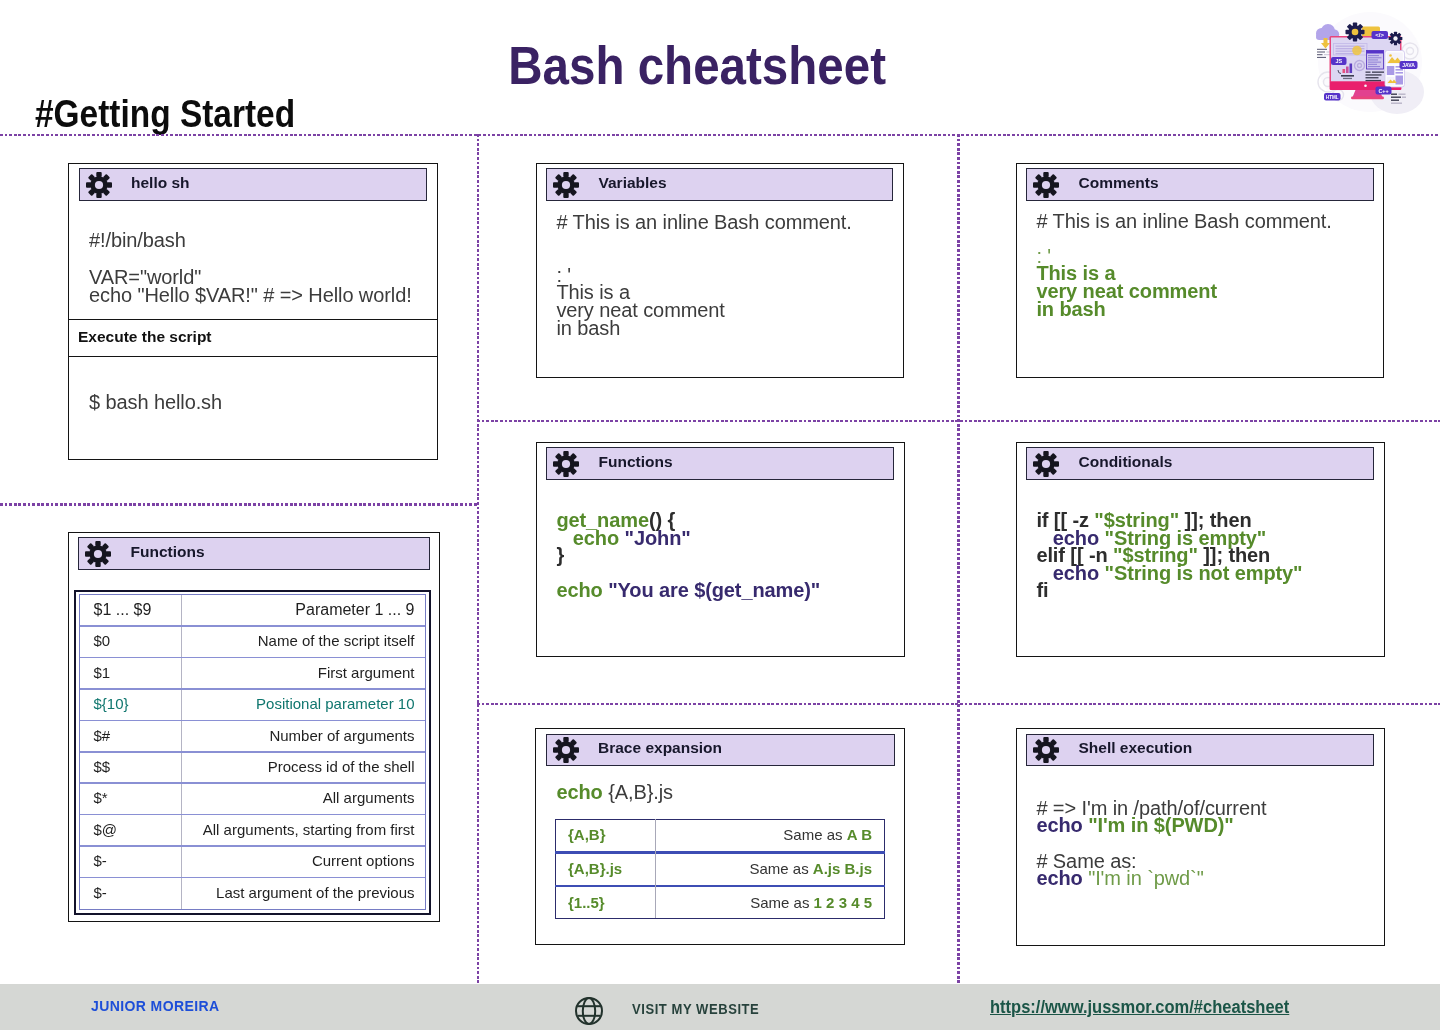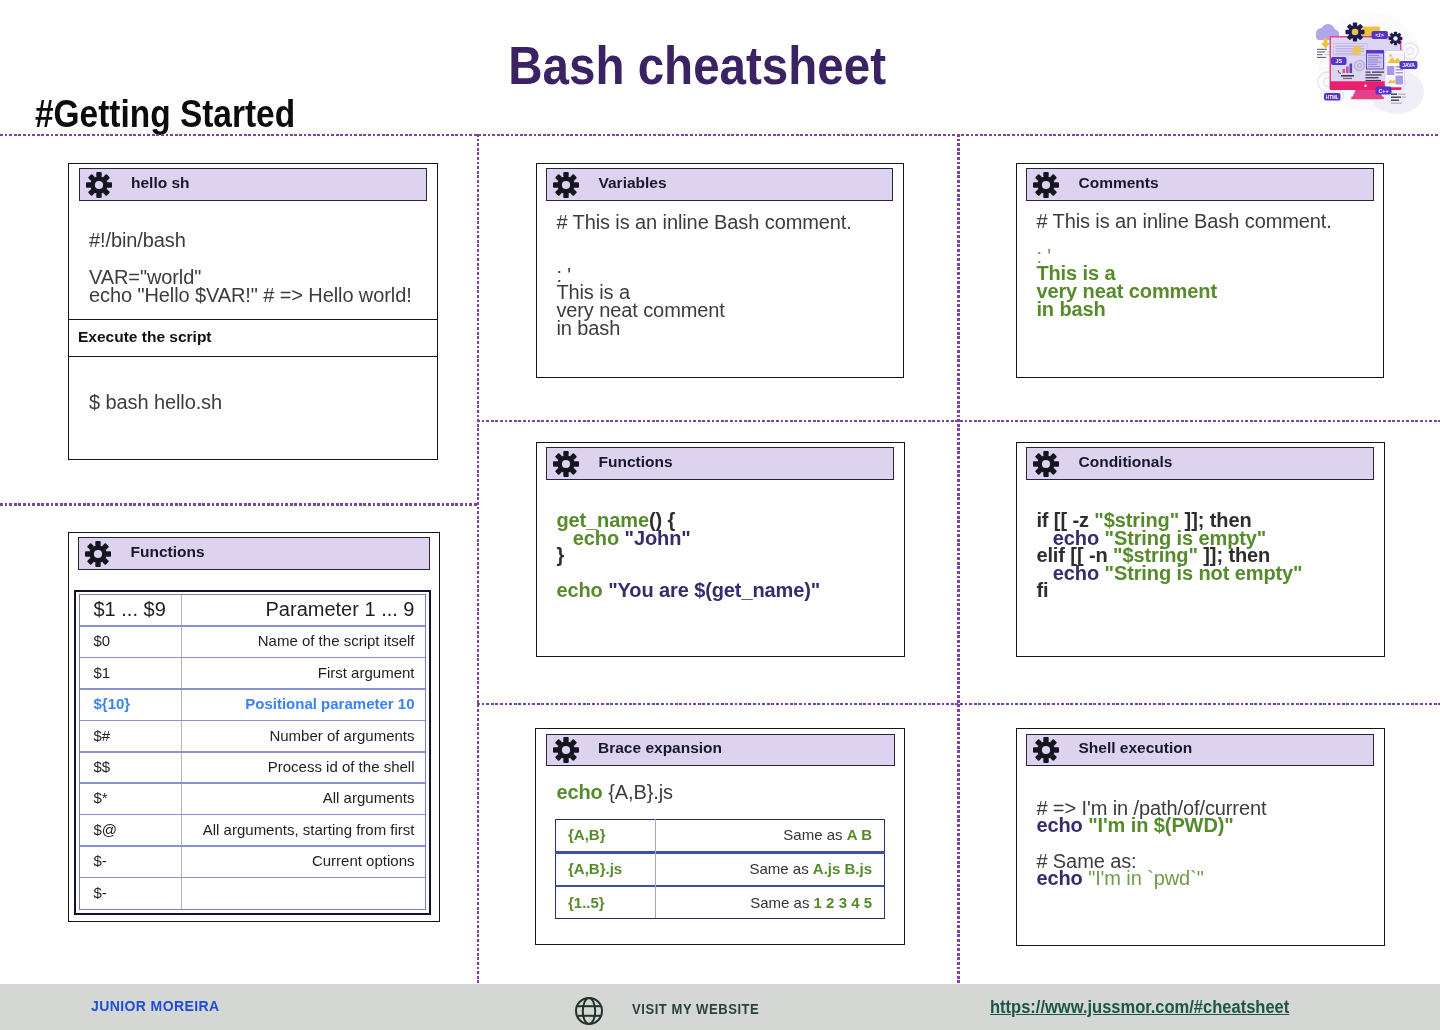--- a/index.html
+++ b/index.html
@@ -137,33 +137,33 @@
 <div class="code" style="left:1036.4px;top:512.1px;"><span class="d">if [[ -z </span><span class="g">"$string"</span><span class="d"> ]]; then</span>
 <span class="p">   echo</span><span class="g"> "String is empty"</span>
 <span class="d">elif [[ -n </span><span class="g">"$string"</span><span class="d"> ]]; then</span>
 <span class="p">   echo</span><span class="g"> "String is not empty"</span>
 <span class="d">fi</span></div>
 
 <div class="abs" style="left:74px;top:589.5px;width:356.5px;height:325px;border:2.6px solid #13132b;box-sizing:border-box;"></div>
 <div class="abs" style="left:78.5px;top:594px;width:347.5px;height:316px;border:1.4px solid #767cc4;box-sizing:border-box;"></div>
 <div class="abs" style="left:180.5px;top:595px;width:1px;height:314px;background:#b4b4c4;"></div>
 
-<div class="abs" style="left:80px;top:594px;width:334.5px;height:31.4px;line-height:31.4px;font-size:20px;color:#1f1f1f;">
+<div class="abs" style="left:80px;top:594px;width:334.5px;height:31.4px;line-height:31.4px;font-size:16px;color:#1f1f1f;">
     <span style="float:left;padding-left:13.5px">$1 ... $9</span>
     <span style="float:right">Parameter 1 ... 9</span>
   </div>
 <div class="abs" style="left:80px;top:625.4px;width:334.5px;height:31.4px;line-height:31.4px;font-size:15px;color:#1f1f1f;">
     <span style="float:left;padding-left:13.5px">$0</span>
     <span style="float:right">Name of the script itself</span>
   </div>
 <div class="abs" style="left:80px;top:656.8px;width:334.5px;height:31.4px;line-height:31.4px;font-size:15px;color:#1f1f1f;">
     <span style="float:left;padding-left:13.5px">$1</span>
     <span style="float:right">First argument</span>
   </div>
-<div class="abs" style="left:80px;top:688.2px;width:334.5px;height:31.4px;line-height:31.4px;font-size:15px;color:#3b82f6;font-weight:bold;">
+<div class="abs" style="left:80px;top:688.2px;width:334.5px;height:31.4px;line-height:31.4px;font-size:15px;color:#0f766e;">
     <span style="float:left;padding-left:13.5px">${10}</span>
     <span style="float:right">Positional parameter 10</span>
   </div>
 <div class="abs" style="left:80px;top:719.6px;width:334.5px;height:31.4px;line-height:31.4px;font-size:15px;color:#1f1f1f;">
     <span style="float:left;padding-left:13.5px">$#</span>
     <span style="float:right">Number of arguments</span>
   </div>
 <div class="abs" style="left:80px;top:751px;width:334.5px;height:31.4px;line-height:31.4px;font-size:15px;color:#1f1f1f;">
     <span style="float:left;padding-left:13.5px">$$</span>
     <span style="float:right">Process id of the shell</span>
@@ -175,20 +175,21 @@
 <div class="abs" style="left:80px;top:813.8px;width:334.5px;height:31.4px;line-height:31.4px;font-size:15px;color:#1f1f1f;">
     <span style="float:left;padding-left:13.5px">$@</span>
     <span style="float:right">All arguments, starting from first</span>
   </div>
 <div class="abs" style="left:80px;top:845.2px;width:334.5px;height:31.4px;line-height:31.4px;font-size:15px;color:#1f1f1f;">
     <span style="float:left;padding-left:13.5px">$-</span>
     <span style="float:right">Current options</span>
   </div>
 <div class="abs" style="left:80px;top:876.6px;width:334.5px;height:31.4px;line-height:31.4px;font-size:15px;color:#1f1f1f;">
     <span style="float:left;padding-left:13.5px">$-</span>
+    <span style="float:right">Last argument of the previous</span>
   </div>
 <div class="abs" style="left:80px;top:625.4px;width:344.5px;height:1.5px;background:#8a90d4;"></div>
 <div class="abs" style="left:80px;top:656.8px;width:344.5px;height:1.5px;background:#8a90d4;"></div>
 <div class="abs" style="left:80px;top:688.2px;width:344.5px;height:1.5px;background:#8a90d4;"></div>
 <div class="abs" style="left:80px;top:719.6px;width:344.5px;height:1.5px;background:#8a90d4;"></div>
 <div class="abs" style="left:80px;top:751px;width:344.5px;height:1.5px;background:#8a90d4;"></div>
 <div class="abs" style="left:80px;top:782.4px;width:344.5px;height:1.5px;background:#8a90d4;"></div>
 <div class="abs" style="left:80px;top:813.8px;width:344.5px;height:1.5px;background:#8a90d4;"></div>
 <div class="abs" style="left:80px;top:845.2px;width:344.5px;height:1.5px;background:#8a90d4;"></div>
 <div class="abs" style="left:80px;top:876.6px;width:344.5px;height:1.5px;background:#8a90d4;"></div>

